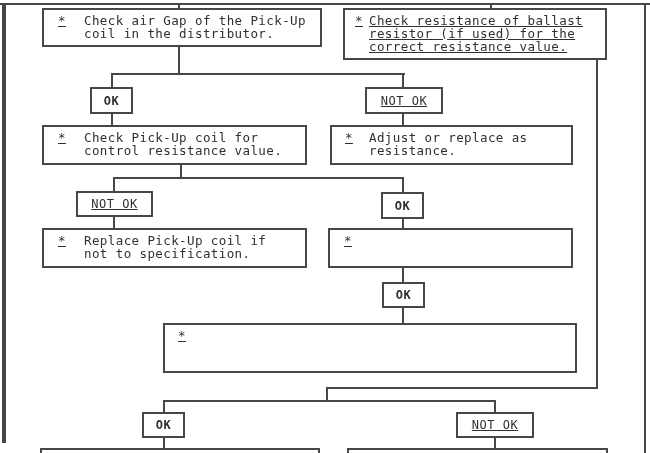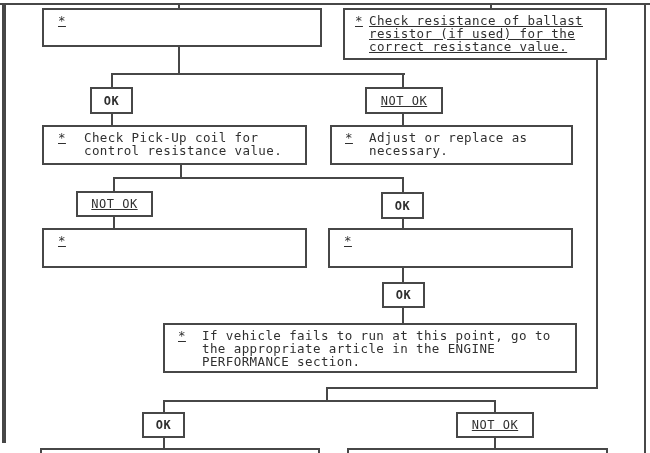--- a/index.html
+++ b/index.html
@@ -81,54 +81,55 @@
   <div class="ln" style="left:326px;top:387px;width:272px;height:2px"></div>
   <div class="ln" style="left:326px;top:389px;width:2px;height:11px"></div>
   <div class="ln" style="left:163px;top:400px;width:333px;height:2px"></div>
   <div class="ln" style="left:163px;top:402px;width:2px;height:10px"></div>
   <div class="ln" style="left:163px;top:438px;width:2px;height:10px"></div>
   <div class="ln" style="left:494px;top:402px;width:2px;height:10px"></div>
   <div class="ln" style="left:494px;top:438px;width:2px;height:10px"></div>
 
   <div class="pbox indent-a" style="left:42px;top:8px;width:280px;height:39px">
     <span class="star">*</span>
+    <div class="btext">Check air Gap of the Pick-Up
+coil in the distributor.</div>
   </div>
 
   <div class="pbox indent-b" style="left:343px;top:8px;width:264px;height:52px">
     <span class="star">*</span>
     <div class="btext">Check resistance of ballast
 resistor (if used) for the
 correct resistance value.</div>
   </div>
 
   <div class="pbox indent-a" style="left:42px;top:125px;width:265px;height:40px">
     <span class="star">*</span>
     <div class="btext">Check Pick-Up coil for
 control resistance value.</div>
   </div>
 
   <div class="pbox indent-c" style="left:330px;top:125px;width:243px;height:40px">
     <span class="star">*</span>
     <div class="btext">Adjust or replace as
-necessary.</div>
+resistance.</div>
   </div>
 
   <div class="pbox indent-a" style="left:42px;top:228px;width:265px;height:40px">
     <span class="star">*</span>
+    <div class="btext">Replace Pick-Up coil if
+not to specification.</div>
   </div>
 
   <div class="pbox indent-a" style="left:328px;top:228px;width:245px;height:40px">
     <span class="star">*</span>
   </div>
 
   <div class="pbox indent-c" style="left:163px;top:323px;width:414px;height:50px">
     <span class="star">*</span>
-    <div class="btext">If vehicle fails to run at this point, go to
-the appropriate article in the ENGINE
-PERFORMANCE section.</div>
   </div>
 
   <div class="pbox cut" style="left:40px;top:448px;width:280px;height:20px"></div>
   <div class="pbox cut" style="left:347px;top:448px;width:261px;height:20px"></div>
 
   <div class="tag ok" style="left:90px;top:87px;width:43px;height:27px">
     <span>OK</span>
   </div>
   <div class="tag notok" style="left:365px;top:87px;width:78px;height:27px">
     <span>NOT OK</span>

